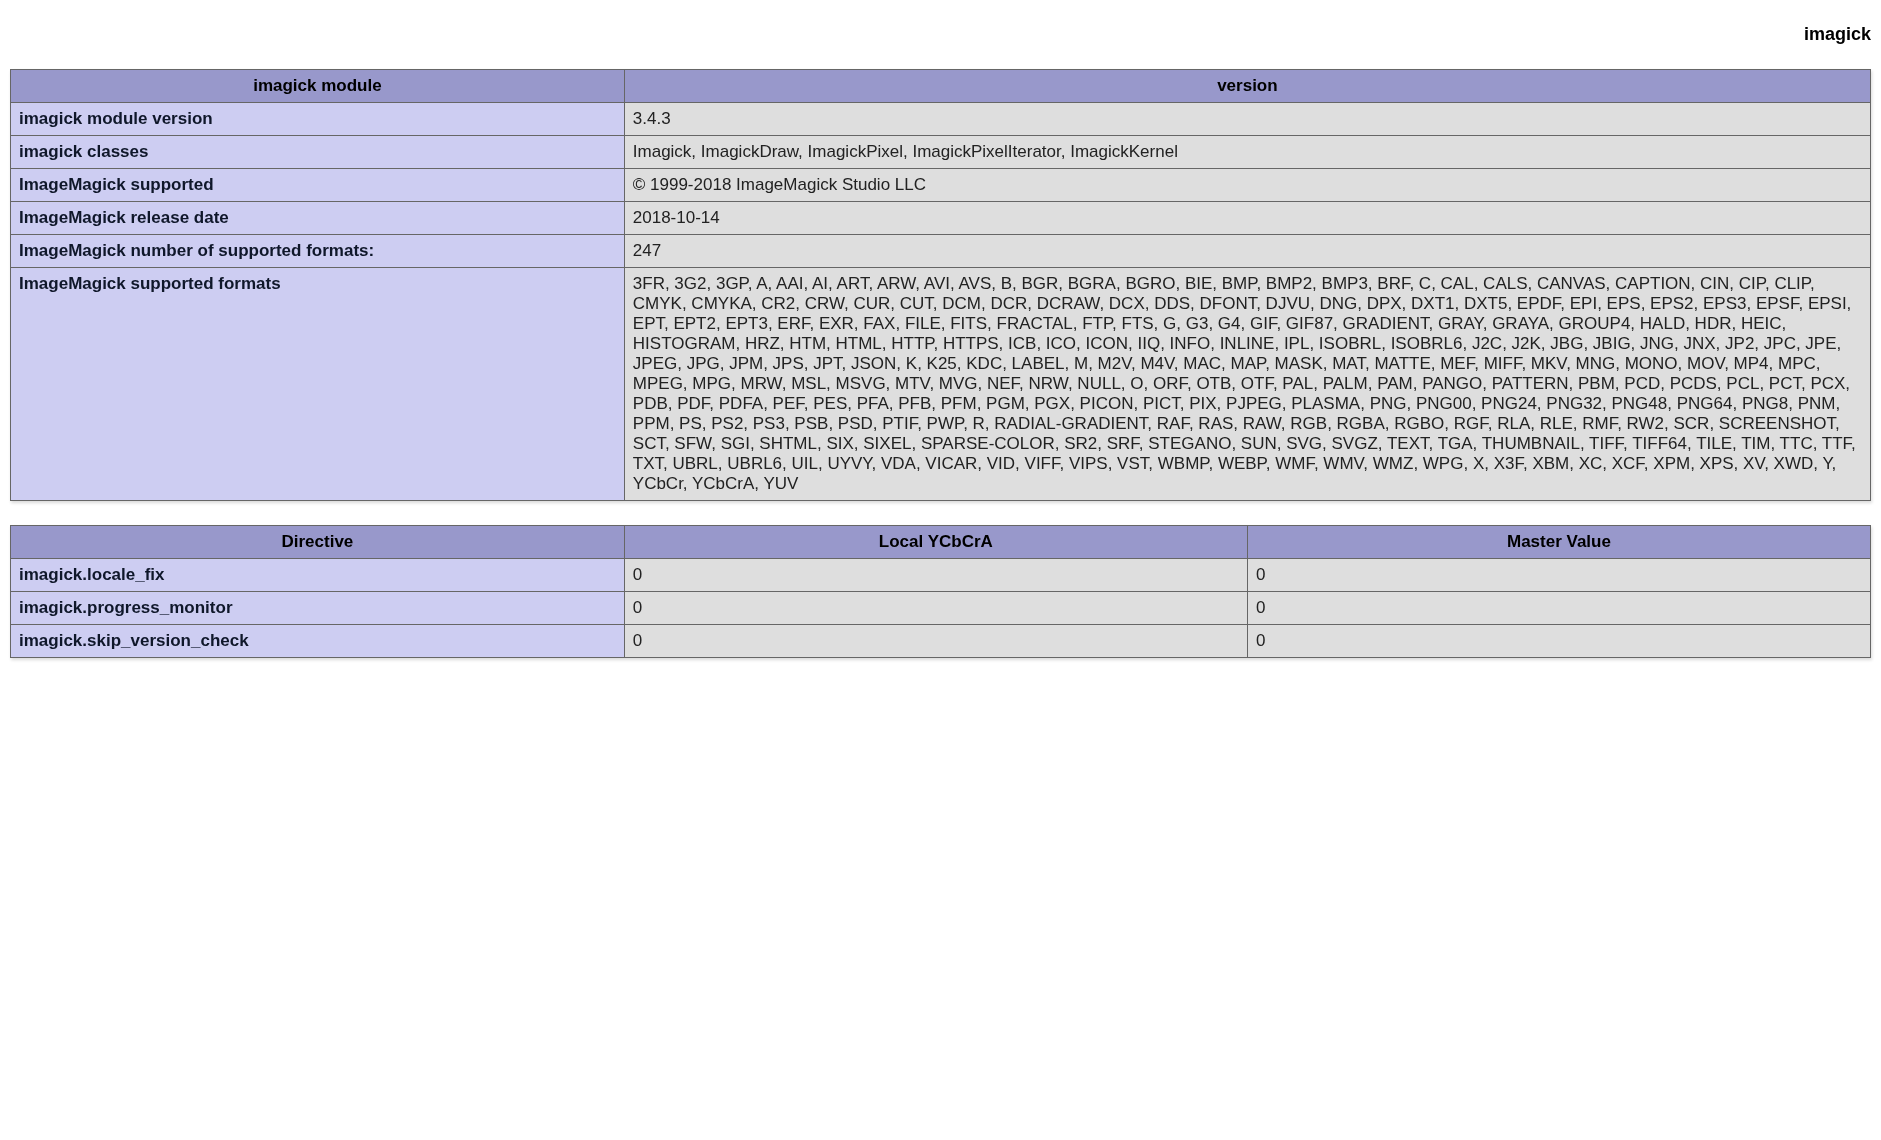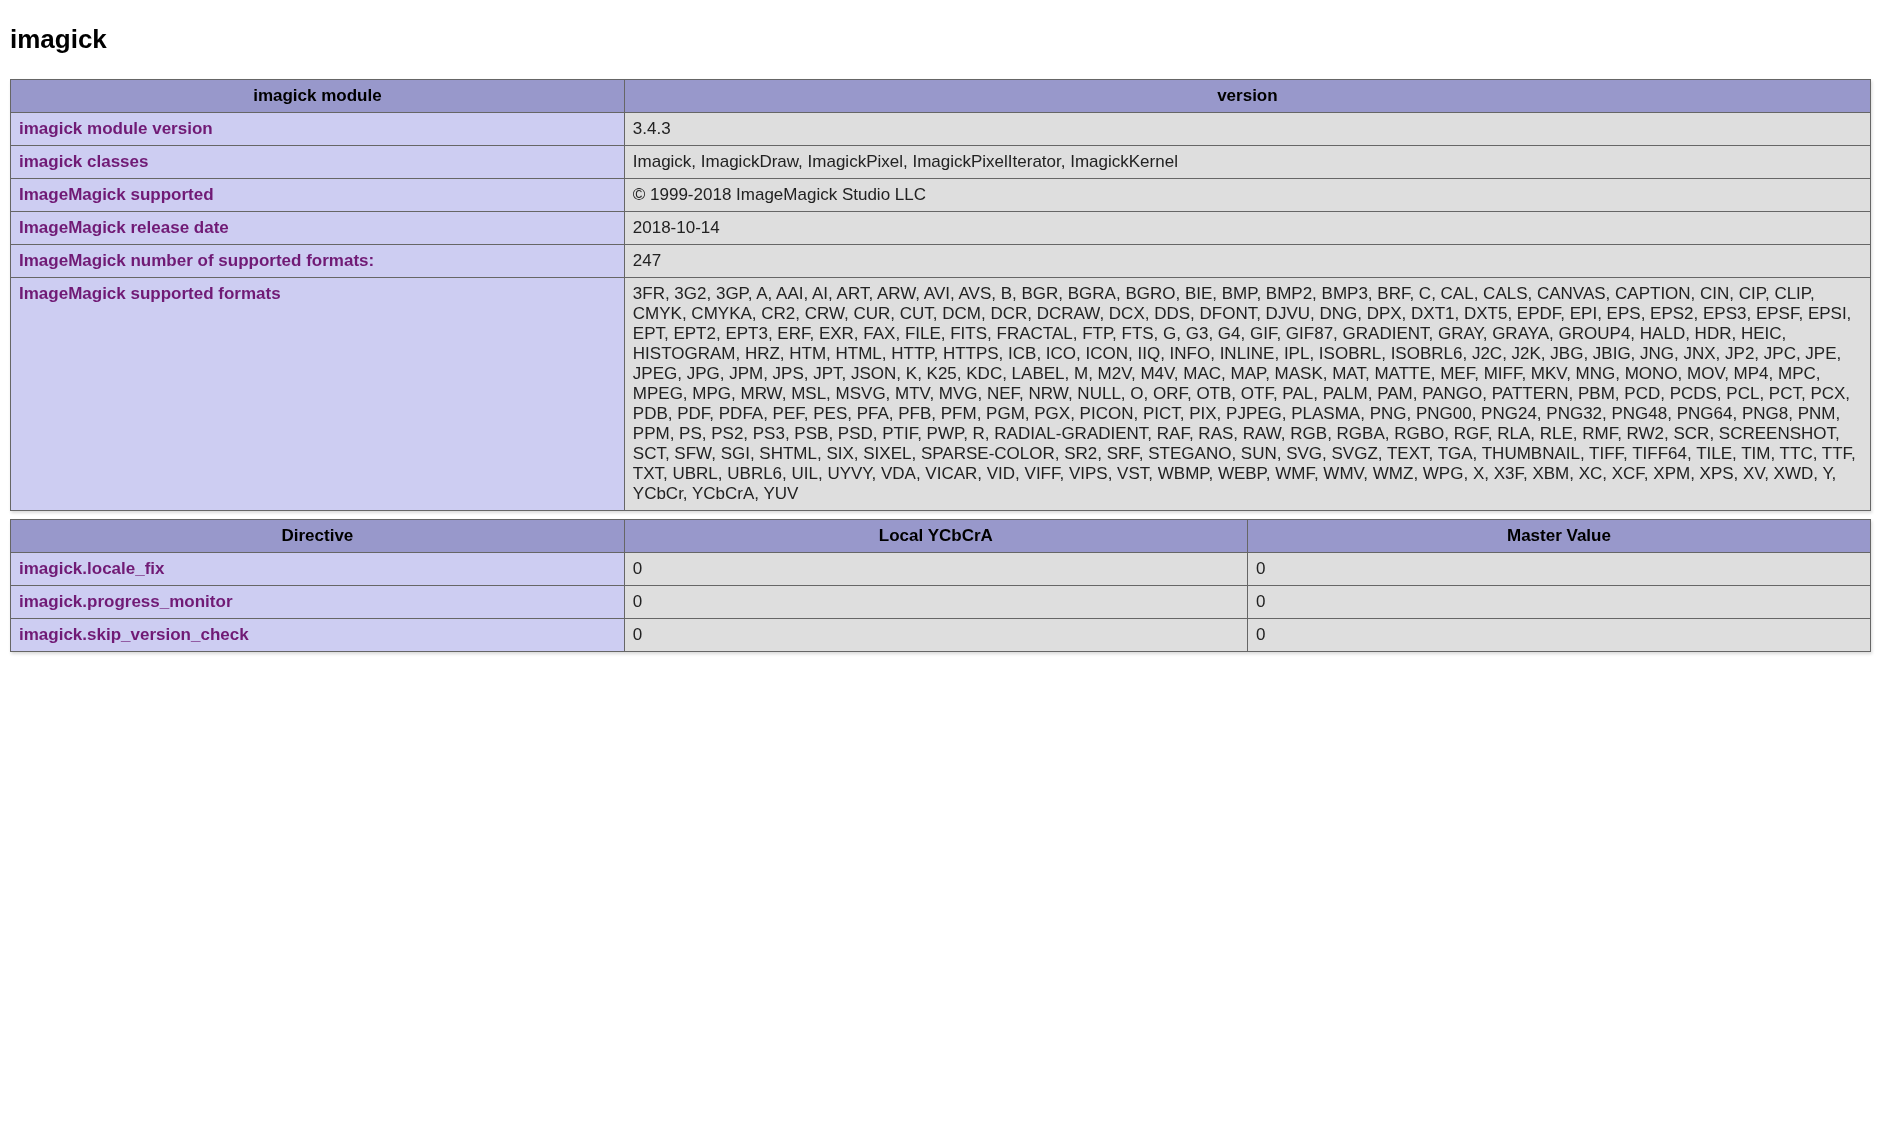--- a/index.html
+++ b/index.html
@@ -4,49 +4,49 @@
 <style>
   body {
     font-family: Arial, Helvetica, sans-serif;
     background: #ffffff;
     margin: 0;
     padding: 10px;
     font-size: 17px;
     color: #222;
   }
   h2.section-title {
-    text-align: left;
-    font-size: 26px;
+    text-align: right;
+    font-size: 18px;
     font-weight: bold;
     margin: 14px 0 24px;
     color: #000;
   }
   table {
     width: 100%;
     border-collapse: collapse;
     box-shadow: 1px 2px 3px rgba(0,0,0,0.15);
-    margin-bottom: 8px;
+    margin-bottom: 24px;
     padding-left: 24px;
   }
   th, td {
     border: 1px solid #666;
     padding: 6px 8px;
     text-align: left;
     vertical-align: top;
   }
   th {
     background: #9898cb;
     font-weight: bold;
     text-align: center;
     color: #000;
   }
   td.key {
     background: #cdcdf2;
     font-weight: bold;
-    color: #701a75;
+    color: #0f172a;
     width: 33%;
   }
   td.val {
     background: #dedede;
     color: #222;
   }
   .info-table th:first-child {
     width: 33%;
   }
   .dir-table th:nth-child(1) { width: 33%; }

